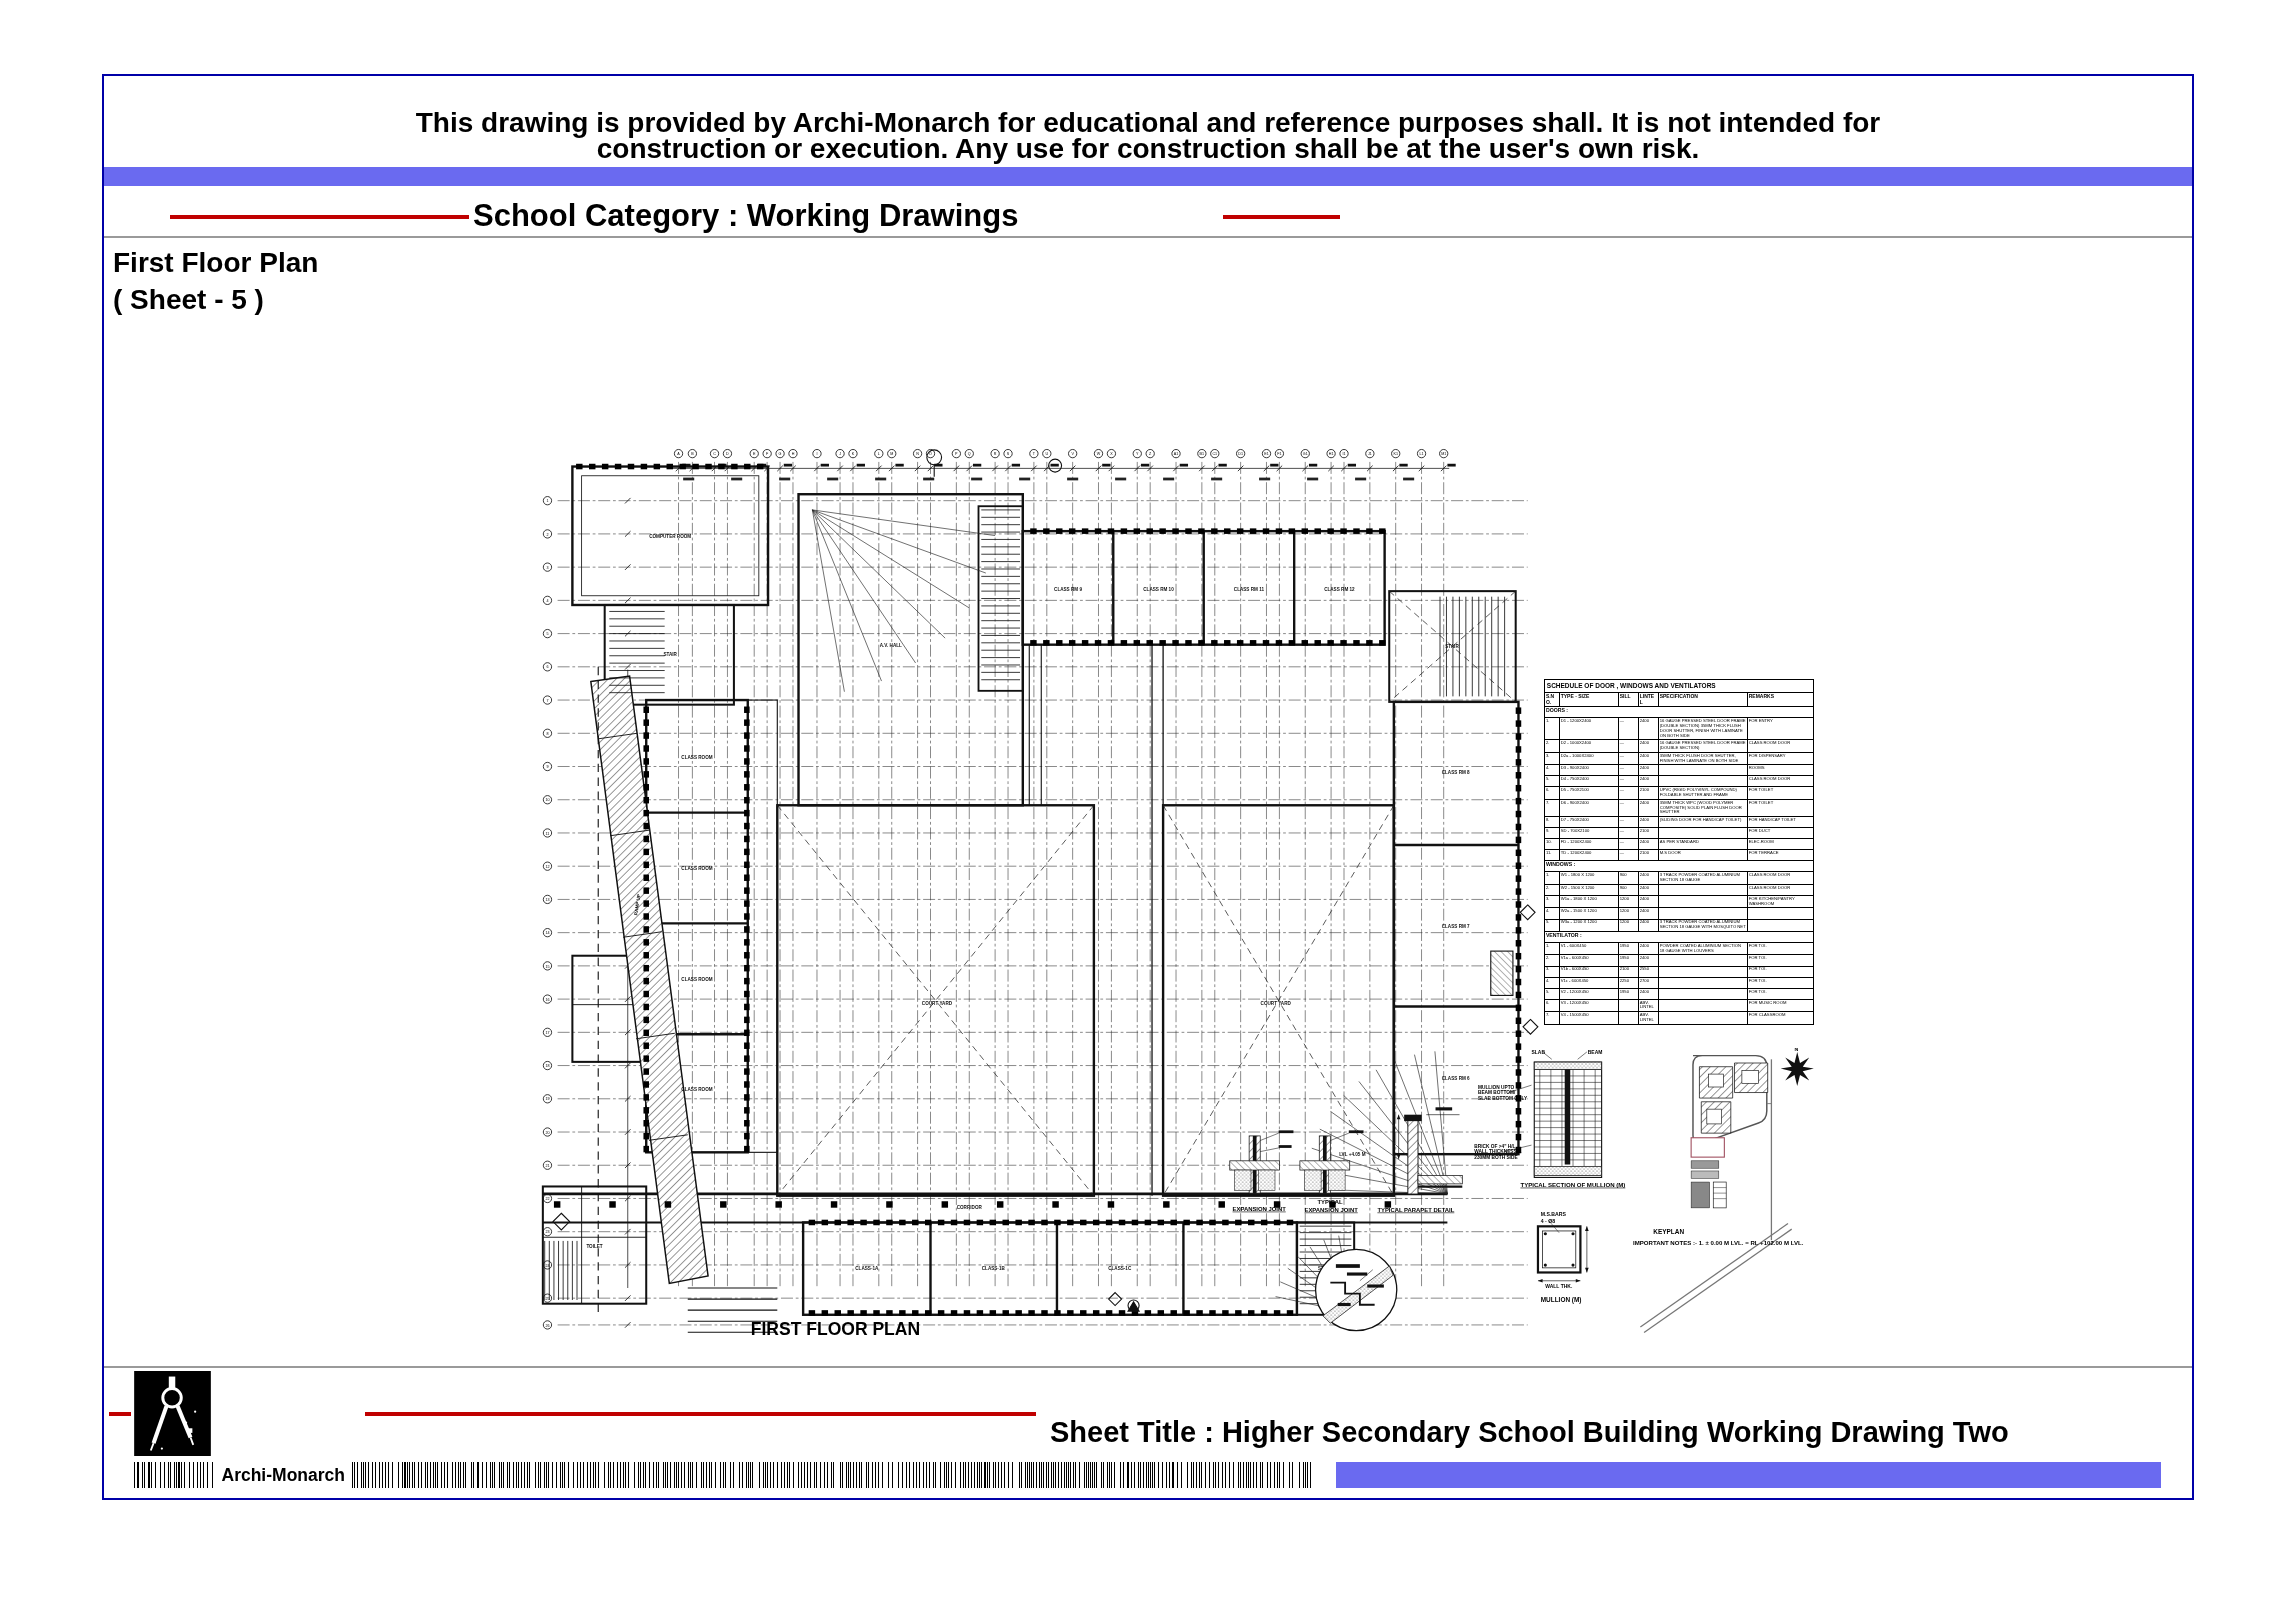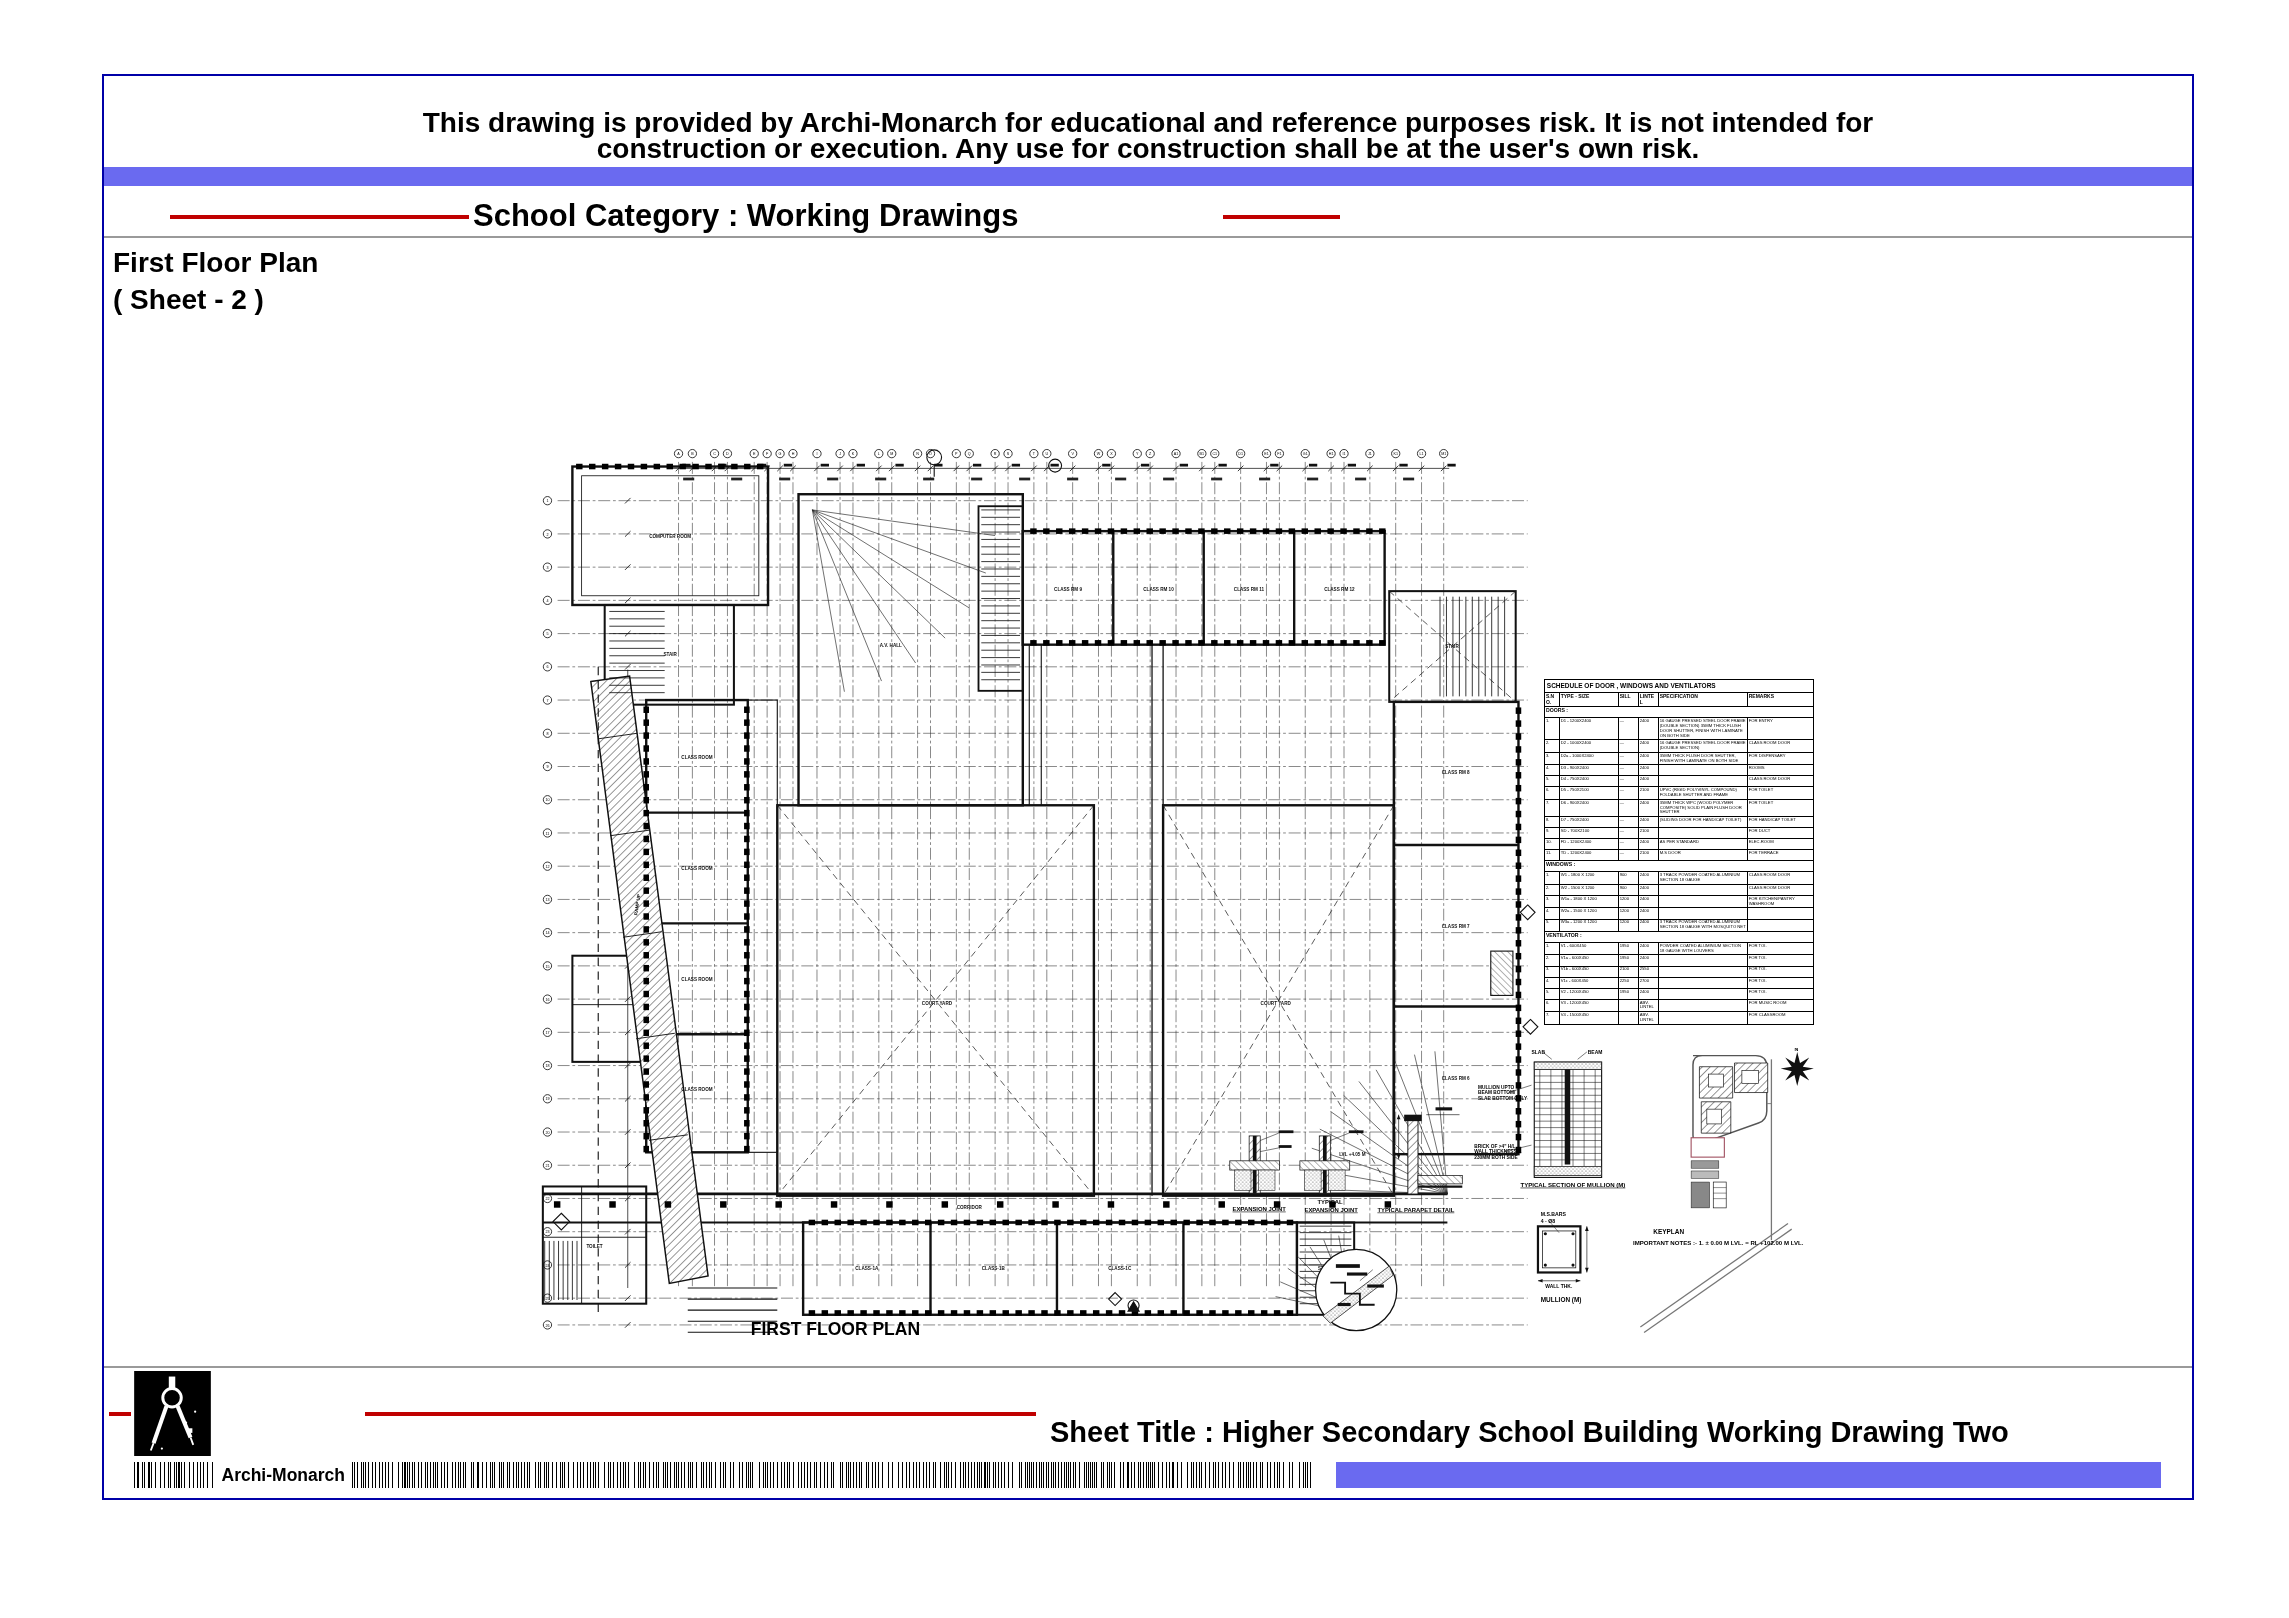--- a/index.html
+++ b/index.html
@@ -40,32 +40,32 @@
   .bc-label{left:215px;top:1462px;height:26px;line-height:26px;background:#fff;padding:0 6.5px;font-size:17.5px;font-weight:bold;white-space:nowrap;}
   .bottom-blue{left:1336px;top:1462px;width:825px;height:26px;background:#6a6af0;}
   svg text{font-family:"Liberation Sans",sans-serif;}
 </style>
 </head>
 <body>
 
 <div class="sheet">
   <div class="frame"></div>
 
-  <div class="abs disc-line1">This drawing is provided by Archi-Monarch for educational and reference purposes risk. It is not intended for</div>
+  <div class="abs disc-line1">This drawing is provided by Archi-Monarch for educational and reference purposes shall. It is not intended for</div>
   <div class="abs disc-line2">construction or execution. Any use for construction shall be at the user's own risk.</div>
 
   <div class="abs topbar"></div>
 
   <div class="abs redline rl-left"></div>
   <div class="abs cat-text">School Category : Working Drawings</div>
   <div class="abs redline rl-right"></div>
   <div class="abs sep sep1"></div>
 
   <div class="abs plan-title1">First Floor Plan</div>
-  <div class="abs plan-title2">( Sheet - 2 )</div>
+  <div class="abs plan-title2">( Sheet - 5 )</div>
 
   <svg class="abs plan-svg" width="1043" height="923" viewBox="0 0 1130 1000">
     <defs>
       <pattern id="hx" width="6" height="6" patternUnits="userSpaceOnUse" patternTransform="rotate(45)">
         <rect width="6" height="6" fill="#fff"></rect>
           <line x1="0" y1="0" x2="0" y2="6" stroke="#222" stroke-width="1"></line>
       </pattern>
       <pattern id="hx2" width="5" height="5" patternUnits="userSpaceOnUse" patternTransform="rotate(-45)">
         <rect width="5" height="5" fill="#fff"></rect>
           <line x1="0" y1="0" x2="0" y2="5" stroke="#333" stroke-width="0.8"></line>

